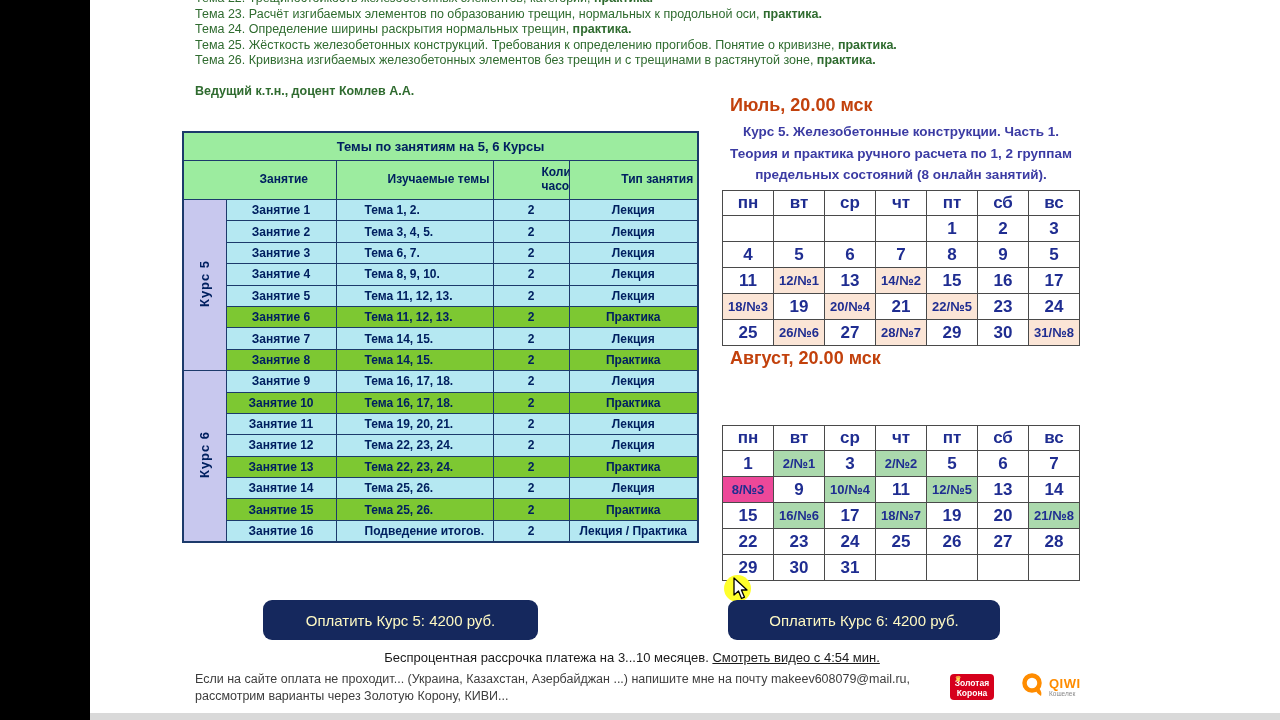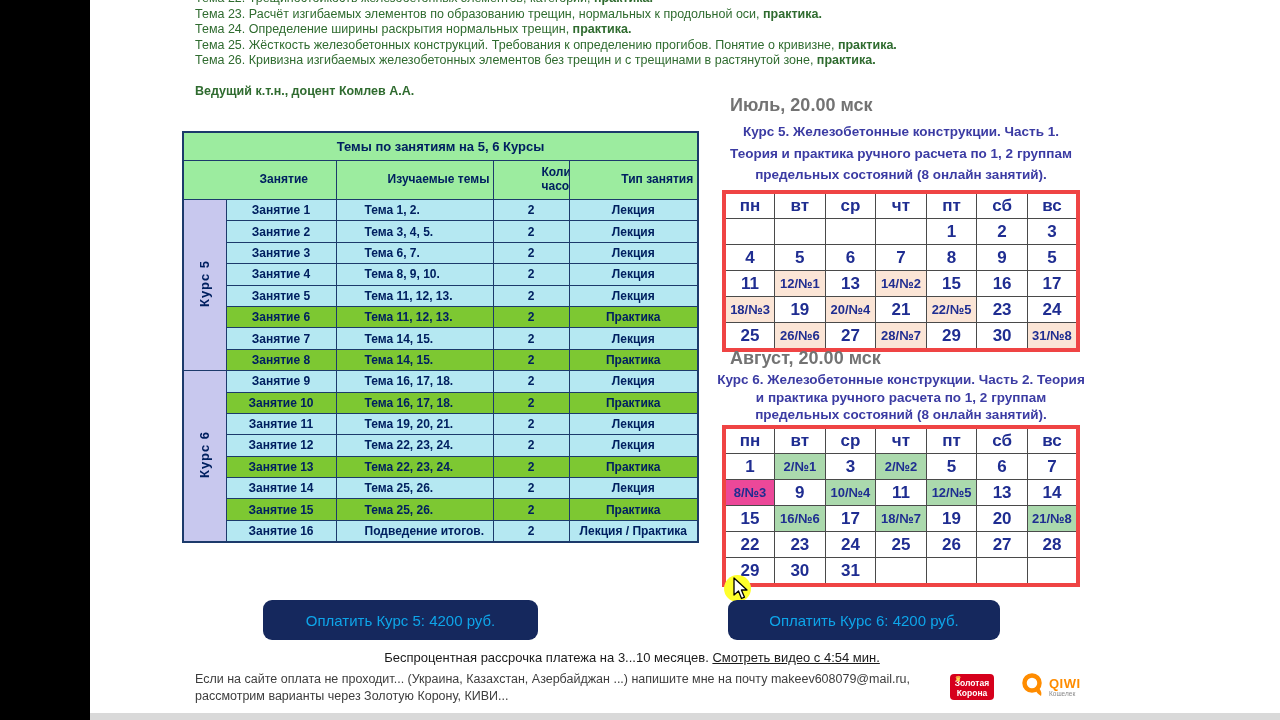--- a/index.html
+++ b/index.html
@@ -27,43 +27,43 @@
   table.schedule th, table.schedule td { border:1px solid #1c3a6b; padding:0; overflow:hidden; }
   table.schedule .title-row th { height:27px; background:#9cec9f; font-size:13px; }
   table.schedule .head-row th { height:38px; background:#9cec9f; font-size:12px; line-height:1.15;padding-left:48px; }
   table.schedule tbody tr { height:21.4px; background:#b5e8f2; }
   table.schedule tbody tr.practice { background:#7dc832; }
   table.schedule td.course-cell { background:#c8c8ee; }
   table.schedule td.topic-cell { text-align:left; padding-left:28px; }
   .vlabel { writing-mode:vertical-rl; transform:rotate(180deg); font-size:13px; letter-spacing:1px; }
 
   
-  .month-title { position:absolute; font-size:18px; font-weight:bold; color:#737373; white-space:nowrap; }
+  .month-title { position:absolute; font-size:18px; font-weight:bold; color:#c2410c; white-space:nowrap; }
   .month-sub { position:absolute; font-size:13.5px; font-weight:bold; color:#3b3ba3; text-align:center; }
   .t-july { left:640px; top:95px; }
   .s-july { left:632px; top:121px; width:358px; line-height:21.5px; }
   .t-august { left:640px; top:348px; }
   .s-august { left:626px; top:371px; width:370px; line-height:17.6px; }
 
   table.cal {
     position:absolute; width:358px; border-collapse:collapse; table-layout:fixed;
-    font-weight:bold; color:#1f2d91; text-align:center; border:4px solid #ef4444;
+    font-weight:bold; color:#1f2d91; text-align:center; border:1px solid #ef4444;
   }
   table.cal th, table.cal td { border:1px solid #4a4a4a; padding:0; }
   table.cal th { height:24px; font-size:17px; }
   table.cal td { height:25px; font-size:17px; background:#fff; }
   table.cal td.hl { font-size:13px; }
   .cal-july { left:632px; top:190px; }
   .cal-july td { height:26px; }
   .cal-august { left:632px; top:425px; }
 
   
   .pay-btn {
     position:absolute; top:600px; height:40px; background:#15285d; border:none;
-    border-radius:9px; color:#0ea5e9; font-size:15px; font-family:"Liberation Sans",sans-serif;
+    border-radius:9px; color:#fef9c3; font-size:15px; font-family:"Liberation Sans",sans-serif;
     display:flex; align-items:center; justify-content:center; cursor:pointer; z-index:2;text-align:right;
   }
   .btn-c5 { left:173px; width:275px; }
   .btn-c6 { left:638px; width:272px; }
   .installment { position:absolute; left:142px; top:650px; width:800px; text-align:center; font-size:13px; color:#1a1a1a; }
   .installment .vid-link { text-decoration:underline; cursor:pointer; }
 
   .footer-note { position:absolute; left:105px; top:671px; width:758px; font-size:12.5px; line-height:16.5px; color:#3d3d3d; }
 
   
@@ -282,21 +282,20 @@
           <td>27</td>
           <td class="hl" style="background: rgb(251, 229, 214);">28/№7</td>
           <td>29</td>
           <td>30</td>
           <td class="hl" style="background: rgb(251, 229, 214);">31/№8</td>
         </tr>
       </tbody>
   </table>
 
   <div class="month-title t-august">Август, 20.00 мск</div>
-  <div class="month-sub s-august">Курс 6. Железобетонные конструкции. Часть 2. Теория и практика ручного расчета по 1, 2 группам предельных состояний (8 онлайн занятий).</div>
   <table class="cal cal-august">
     <thead>
         <tr>
           <th>пн</th>
           <th>вт</th>
           <th>ср</th>
           <th>чт</th>
           <th>пт</th>
           <th>сб</th>
           <th>вс</th>

